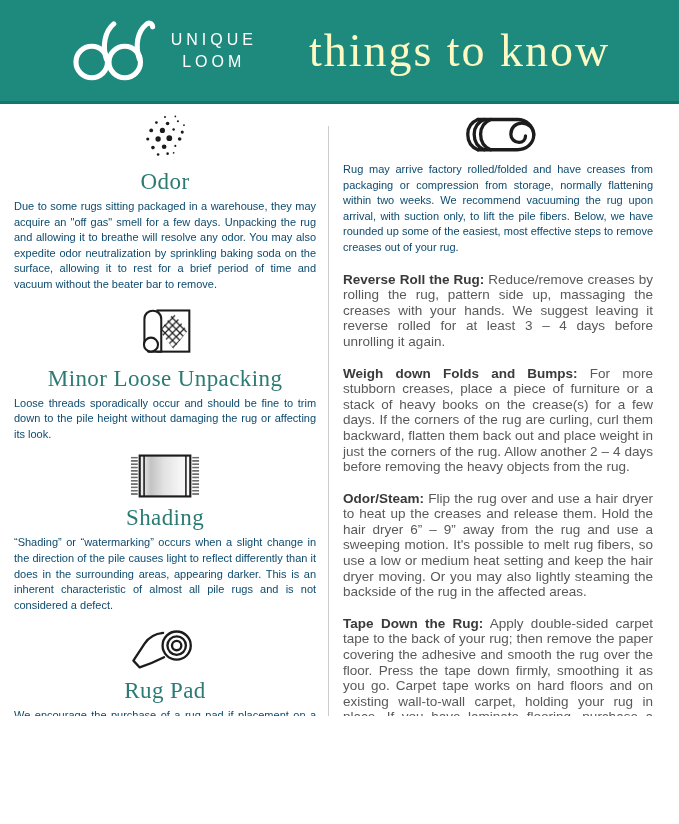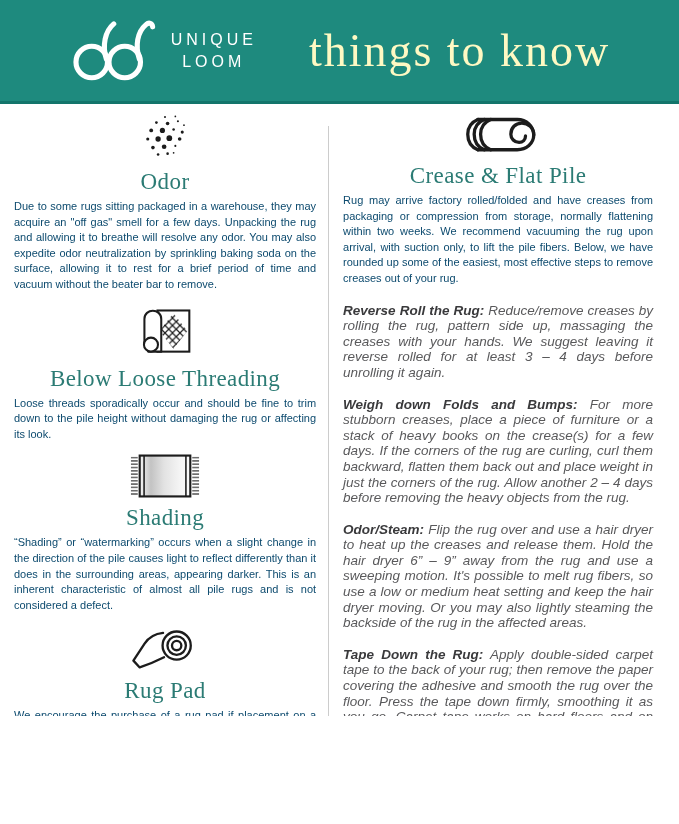--- a/index.html
+++ b/index.html
@@ -38,21 +38,21 @@
     font-size:23px; letter-spacing:0.4px;
     margin:1px 0 4px 0;
   }
   .body-text {
     color:#0c4a6e; font-size:11px; line-height:15.6px;
     text-align:justify;
   }
   .section { margin-top:10px; }
   .section:first-child { margin-top:2px; }
 
-  .tip { margin-top:16px; color:#59595B; font-size:13.5px; line-height:15.6px; text-align:justify;font-style:italic; }
+  .tip { margin-top:16px; color:#59595B; font-size:13.5px; line-height:15.6px; text-align:justify; }
   .tip-label { font-weight:700; color:#3A3A3C; }
 </style>
 </head>
 <body>
 
 <div class="page">
 
   <header class="banner">
     <div class="brand">
       <svg class="brand-logo" width="88" height="70" viewBox="0 0 120 92" fill="none" stroke="#ffffff" stroke-width="7" stroke-linecap="round">
@@ -109,21 +109,21 @@
               <pattern id="xh" patternUnits="userSpaceOnUse" width="8" height="8">
                 <path d="M0,0 L8,8 M8,0 L0,8" stroke="#1C1C1C" stroke-width="1.3"></path>
               </pattern>
             </defs>
             <rect x="24" y="8" width="34" height="44" fill="#ffffff" stroke="#1C1C1C" stroke-width="2.2"></rect>
             <polygon points="41,11 56,30 41,49 26,30" fill="url(#xh)"></polygon>
             <path d="M10,17 C10,5.5 28,5.5 28,17 L28,52 L14,52 L10,44 Z" fill="#ffffff" stroke="#1C1C1C" stroke-width="2.2" stroke-linejoin="round"></path>
             <circle cx="17" cy="44.5" r="7.5" fill="#ffffff" stroke="#1C1C1C" stroke-width="2.2"></circle>
           </svg>
         </div>
-        <h2 class="sec-heading">Below Loose Threading</h2>
+        <h2 class="sec-heading">Minor Loose Unpacking</h2>
         <p class="body-text">Loose threads sporadically occur and should be fine to trim down to the pile height without damaging the rug or affecting its look.</p>
       </section>
 
       <section class="section">
         <div class="icon-wrap">
           <svg width="72" height="48" viewBox="0 0 74 48">
             <defs>
               <linearGradient id="shade" x1="0" y1="0" x2="1" y2="0">
                 <stop offset="0%" stop-color="#F6F6F6"></stop>
                 <stop offset="22%" stop-color="#C3C3C3"></stop>
@@ -167,21 +167,20 @@
       <section class="section">
         <div class="icon-wrap">
           <svg width="92" height="44" viewBox="0 0 100 48" fill="none" stroke="#1C1C1C" stroke-width="3.6" stroke-linecap="round" stroke-linejoin="round">
             <path d="M28,6 L71,6 C81,6 89,13 89,23 C89,32 81,39 71,39 L28,39"></path>
             <path d="M89,23 C89,15 83,10 76,10 C69,10 64,15 64,22 C64,27 68,31 73,31 C77,31 80,28 80,24"></path>
             <path d="M28,6 C21,9 17,15 17,22 C17,30 21,36 28,39"></path>
             <path d="M35,6 C28,9 24,15 24,22 C24,30 28,36 35,39"></path>
             <path d="M42,6 C35,9 31,15 31,22 C31,30 35,36 42,39"></path>
           </svg>
         </div>
-        <h2 class="sec-heading">Crease &amp; Flat Pile</h2>
         <p class="body-text">Rug may arrive factory rolled/folded and have creases from packaging or compression from storage, normally flattening within two weeks. We recommend vacuuming the rug upon arrival, with suction only, to lift the pile fibers. Below, we have rounded up some of the easiest, most effective steps to remove creases out of your rug.</p>
       </section>
 
       <p class="tip">
         <span class="tip-label">Reverse Roll the Rug:</span>
         <span>Reduce/remove creases by rolling the rug, pattern side up, massaging the creases with your hands. We suggest leaving it reverse rolled for at least 3 – 4 days before unrolling it again.</span>
       </p>
 
       <p class="tip">
         <span class="tip-label">Weigh down Folds and Bumps:</span>

